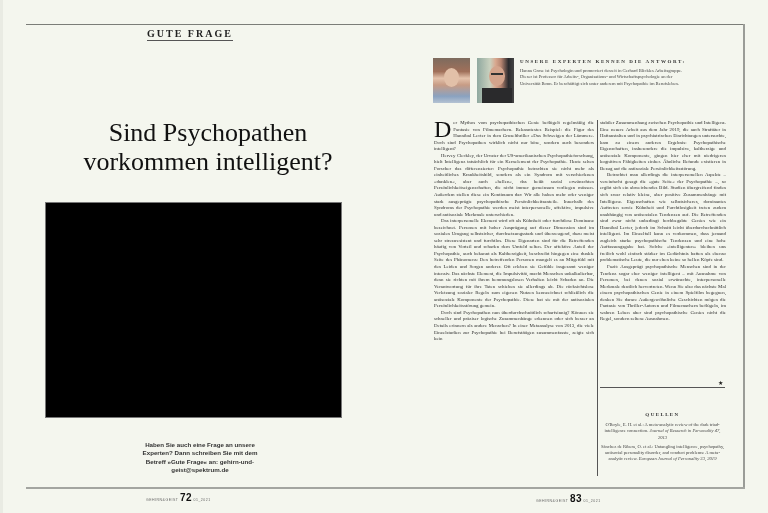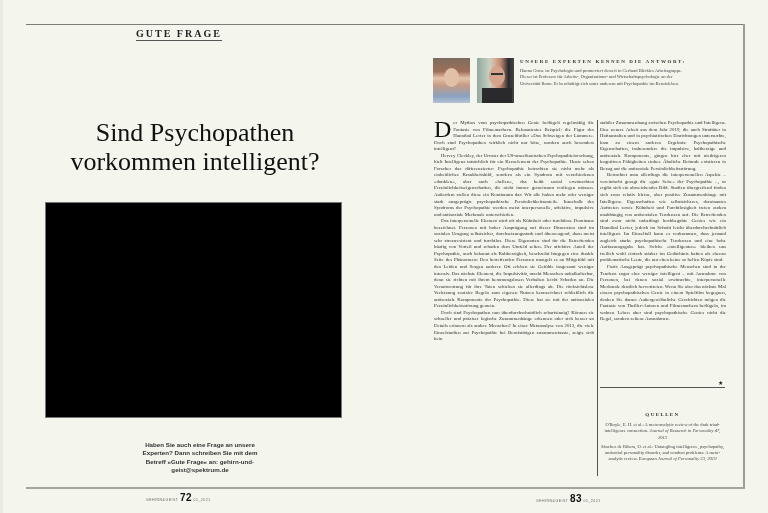--- a/index.html
+++ b/index.html
@@ -2,22 +2,22 @@
 <html><head>
 <meta charset="utf-8">
 <style>
   html,body{margin:0;padding:0;}
   body{width:768px;height:513px;background:#f4f6ee;position:relative;overflow:hidden;font-family:"Liberation Serif","DejaVu Serif",serif;color:#1d1d1b;}
   .abs{position:absolute;}
   .top-rule{left:26px;top:24px;width:718px;height:1px;background:#7b7d78;}
   .right-rule{left:743px;top:24px;width:2px;height:465px;background:#9a9c97;}
   .bottom-rule{left:26px;top:487px;width:719px;height:2px;background:#a3a5a0;}
   .spine{left:0;top:0;width:3px;height:513px;background:#e9ebe3;}
-  .section-label{left:136px;top:28px;font-size:10px;letter-spacing:2px;font-weight:bold;border-bottom:1px solid #555;padding-bottom:1px;color:#222;}
-  .title{left:45px;top:118px;width:300px;text-align:center;font-size:26px;line-height:29px;color:#111;}
+  .section-label{left:147px;top:28px;font-size:10px;letter-spacing:2px;font-weight:bold;border-bottom:1px solid #555;padding-bottom:1px;color:#222;}
+  .title{left:58px;top:118px;width:300px;text-align:center;font-size:26px;line-height:29px;color:#111;}
   .hero{left:45px;top:202px;width:295px;height:214px;background:#000;border:1px solid #777;}
   .caption{left:140px;top:441px;width:120px;text-align:center;font-size:6.2px;line-height:8.3px;font-family:"Liberation Sans",sans-serif;font-weight:bold;color:#333;}
   .folio{font-family:"Liberation Sans",sans-serif;font-size:3.5px;letter-spacing:.5px;color:#666;}
   .folio b{font-size:10px;color:#111;}
   .folio-left{left:146px;top:492px;}
   .folio-right{left:536px;top:493px;}
   .photo{width:37px;height:45px;top:58px;}
   .photo-1{left:433px;background:linear-gradient(180deg,#7d6b5e 0%,#a0705a 30%,#e4c2ab 45%,#c79c85 60%,#8aa2c0 85%,#b5c3d3 100%);}
   .photo-2{left:477px;background:linear-gradient(90deg,#8fa89f 0%,#c9d1bf 35%,#d8a88f 50%,#b78571 65%,#2b2b2e 85%,#444 100%);}
   .photo-inner{position:absolute;border-radius:50%;}

